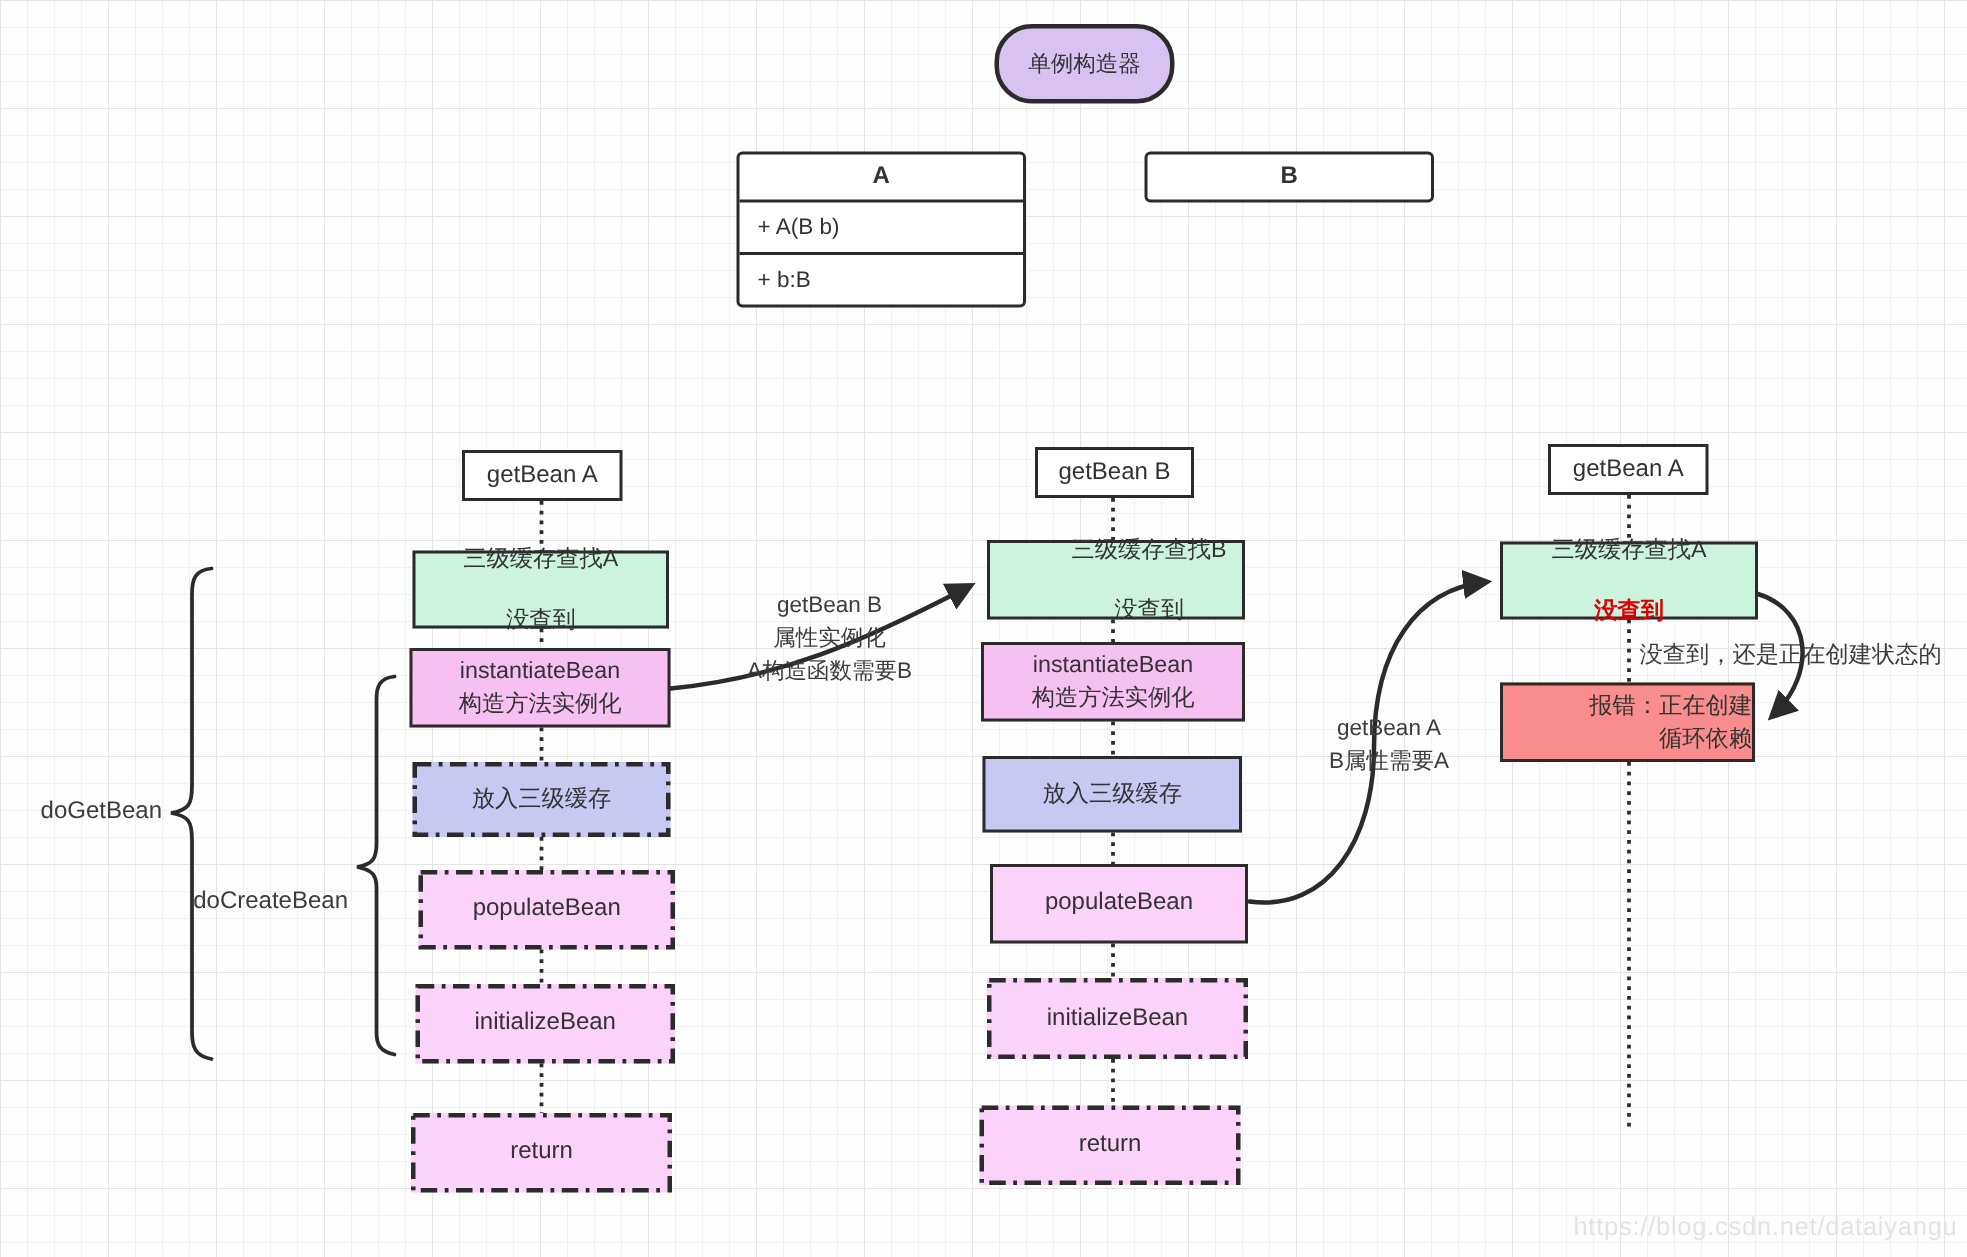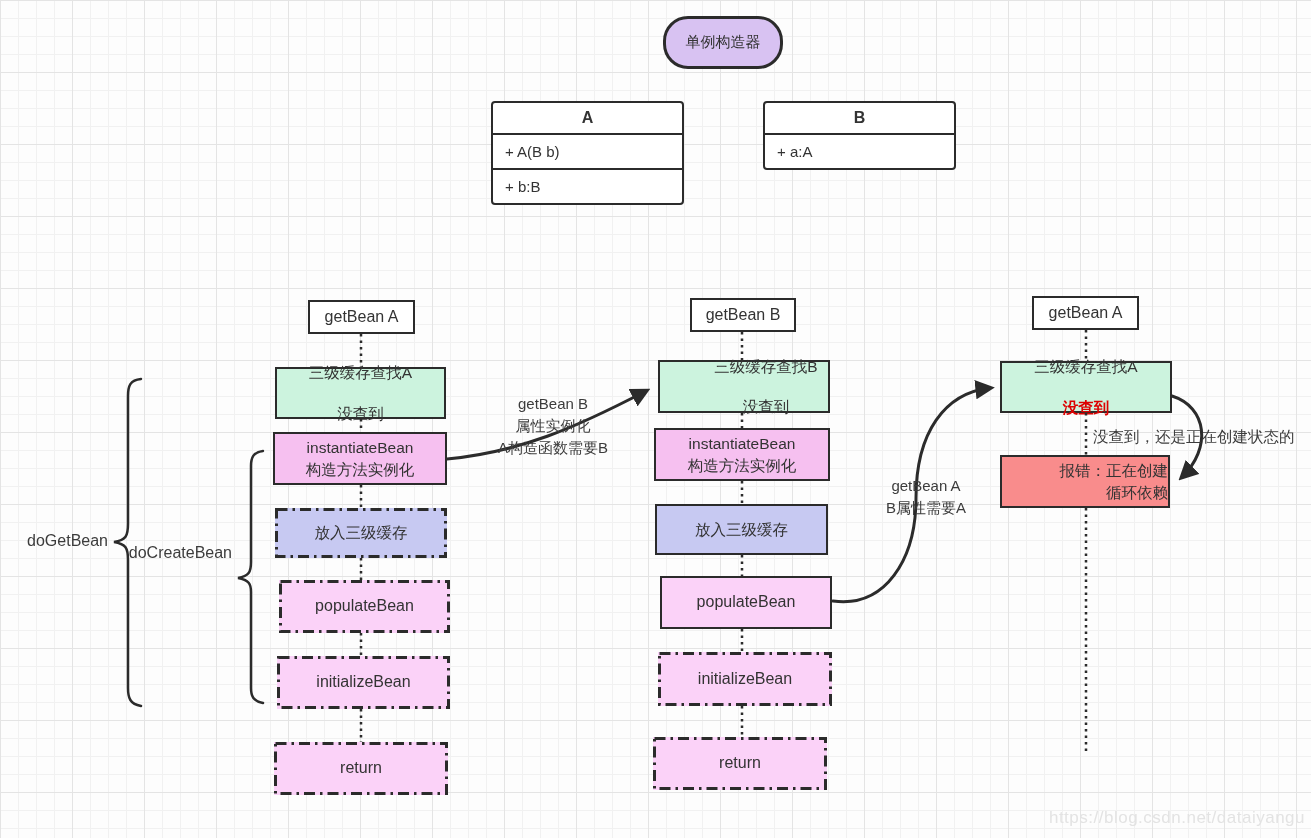--- a/index.html
+++ b/index.html
@@ -50,21 +50,20 @@
   </div>
 
   <div class="uml" style="left:491px;top:101px;">
     <div class="uml-header">A</div>
     <div class="uml-row">+ A(B b)</div>
     <div class="uml-row">+ b:B</div>
   </div>
 
   <div class="uml" style="left:763px;top:101px;">
     <div class="uml-header">B</div>
-    <div class="uml-row">+ a:A</div>
   </div>
 
   <div class="box solid white" style="left:308px;top:300px;width:107px;height:34px;">
     <span>getBean A</span>
   </div>
   <div class="box solid green" style="left:275px;top:367px;width:171px;height:52px;">
     <span>三级缓存查找A</span>
     <span>没查到</span>
   </div>
   <div class="box solid pink-strong" style="left:273px;top:432px;width:174px;height:53px;">
@@ -114,21 +113,21 @@
   <div class="box solid green" style="left:1000px;top:361px;width:172px;height:52px;">
     <span>三级缓存查找A</span>
     <span class="err-line">没查到</span>
   </div>
   <div class="box solid red" style="left:1000px;top:455px;width:170px;height:53px;">
     <span>报错：正在创建</span>
     <span>循环依赖</span>
   </div>
 
   <div class="brace-label" style="left:10px;top:532px;width:98px;">doGetBean</div>
-  <div class="brace-label" style="left:118px;top:544px;width:114px;">doCreateBean</div>
+  <div class="brace-label" style="left:118px;top:592px;width:114px;">doCreateBean</div>
 
   <div class="edge-label" style="left:553px;top:393px;transform:translateX(-50%);">
     <div>getBean B</div>
     <div>属性实例化</div>
     <div>A构造函数需要B</div>
   </div>
   <div class="edge-label" style="left:926px;top:475px;transform:translateX(-50%);">
     <div>getBean A</div>
     <div>B属性需要A</div>
   </div>

